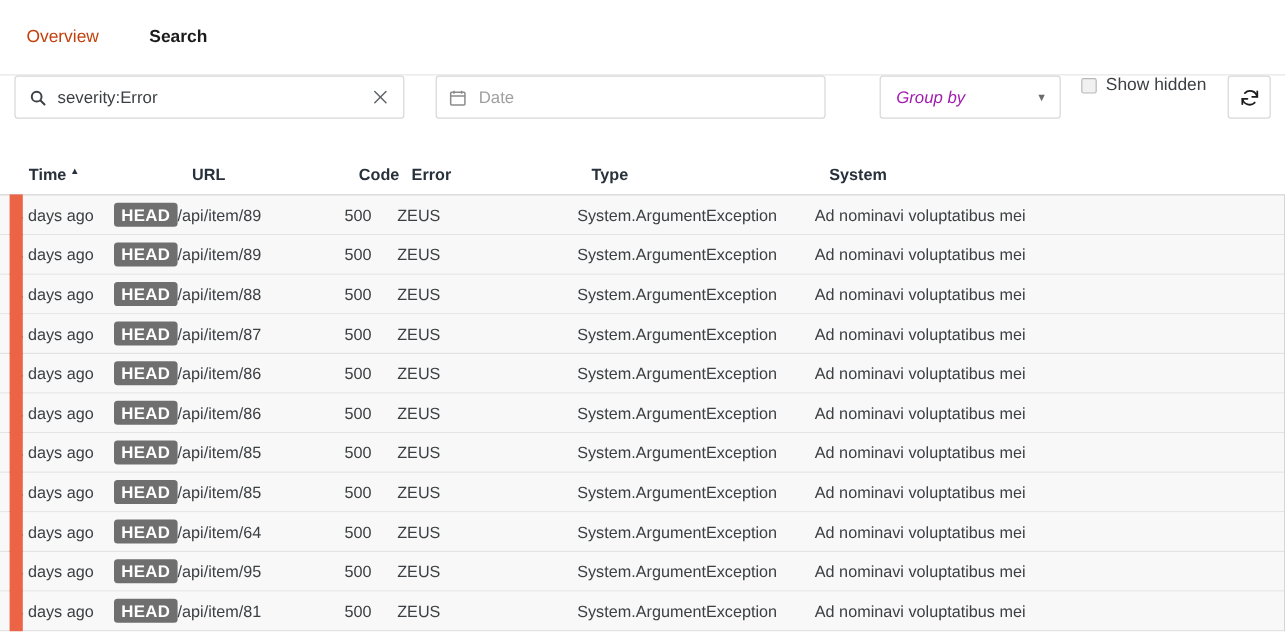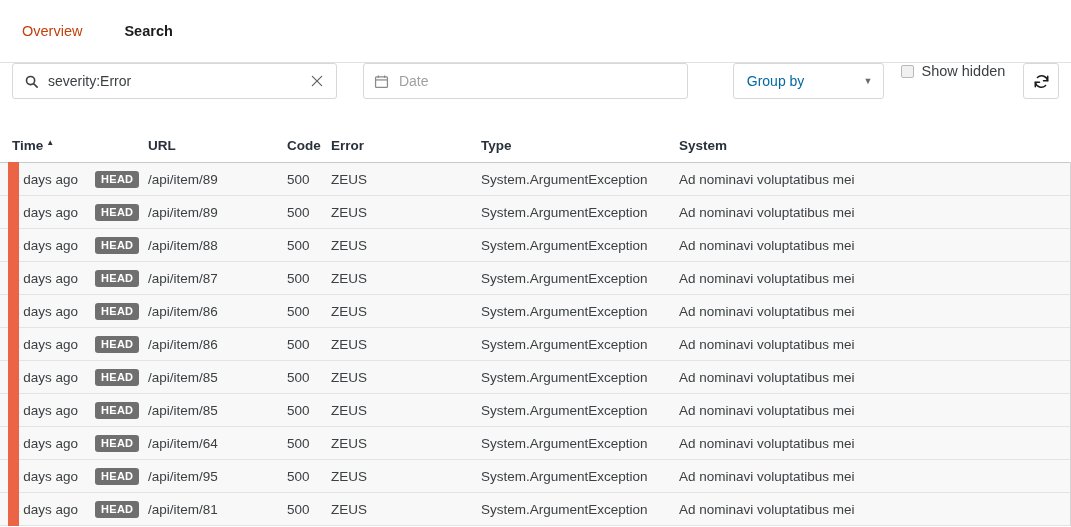--- a/index.html
+++ b/index.html
@@ -97,21 +97,21 @@
     height: 36px;
     border: 1px solid #d8d8d8;
     border-radius: 3px;
     display: flex;
     align-items: center;
     justify-content: space-between;
     padding: 0 10px 0 13px;
     background: #fff;
     cursor: pointer;
   }
-  .groupby-label { font-size:14px; color:#0369a1; }
+  .groupby-label { font-size:14px; color:#a21caf;font-style:italic; }
   .caret { font-size: 9px; color:#6b6b6b; line-height:1; }
 
   .showhidden {
     display: flex;
     align-items: center;
     gap: 8px;
     cursor: pointer;
     padding-left: 17px;
   }
   .cb {
@@ -133,21 +133,21 @@
     cursor: pointer;
   }
 
   
   .table { width: 1071px; position:relative; }
   .thead {
     display: flex;
     align-items: center;
     height: 34px;
     border-bottom: 1px solid #c9c9c9;
-    padding-left: 0;
+    padding-left: 12px;
   }
   .th {
     font-size: 13.5px;
     font-weight: bold;
     color: #28313b;
     white-space: nowrap;
     display:flex; align-items:center; gap:3px;
   }
   .sort-caret { font-size: 8px; color:#28313b; position:relative; top:-3px; }
 
@@ -184,21 +184,21 @@
   .c-host  { width: 150px; }
   .c-type  { width: 198px; }
   .c-msg   { width: 330px; }
 
   .th.c-time { margin-left: 12px; }
 
   .verb-badge {
     display: inline-block;
     background: #6f6f6f;
     color: #ffffff;
-    font-size: 11px;
+    font-size: 14px;
     font-weight: bold;
     letter-spacing: 0.3px;
     padding: 3px 6px 3px 6px;
     border-radius: 3px;
     line-height: 1;
   }
   .c-url .cell-text { color:#3c4043; }
   .c-code { text-align: left; }
 </style>
 </head>

